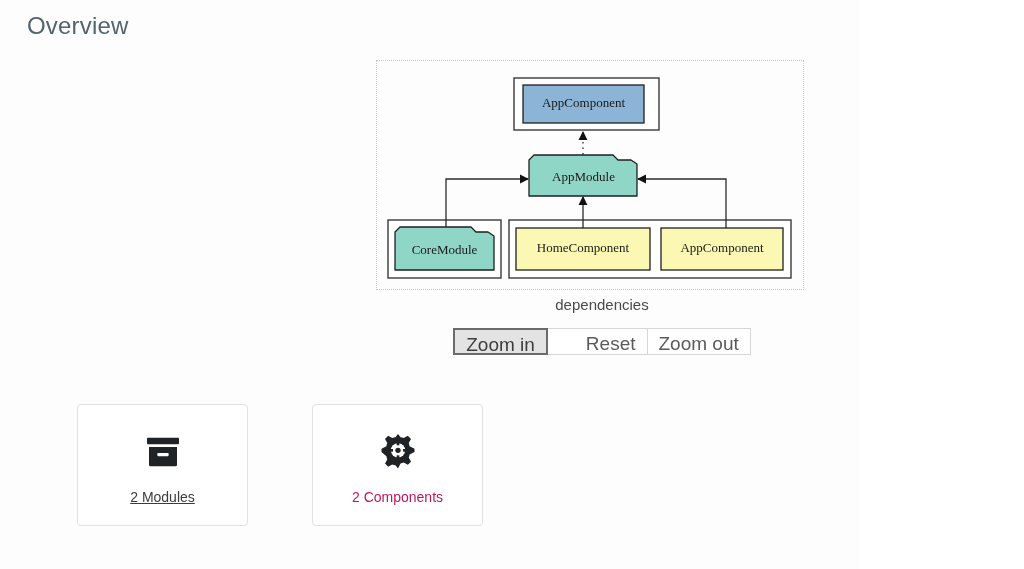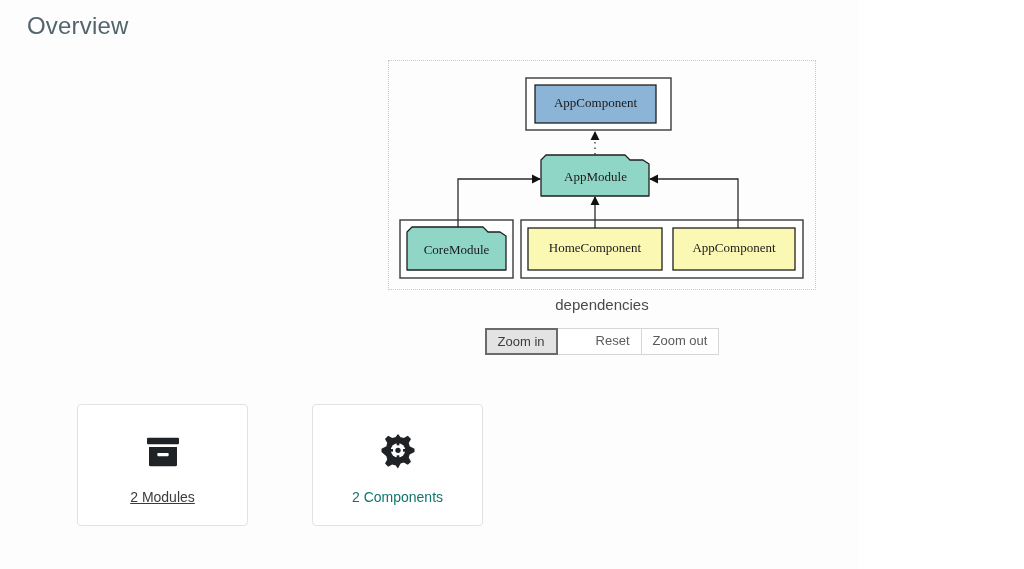--- a/index.html
+++ b/index.html
@@ -27,21 +27,21 @@
     font-size: 24px;
     font-weight: 400;
     color: #53646d;
     letter-spacing: 0.2px;
     font-family: "Liberation Sans", sans-serif;
   }
 
   
   .graph-wrap {
     position: absolute;
-    left: 388px;
+    left: 376px;
     top: 60px;
     width: 428px;
     height: 230px;
   }
 
   .graph-outer-boundary {
     position: absolute;
     left: 0; top: 0;
     width: 428px;
     height: 230px;
@@ -78,21 +78,21 @@
   .zoom-group {
     position: absolute;
     left: 388px;
     top: 328px;
     width: 428px;
     display: flex;
     justify-content: center;
   }
   .zoom-btn {
     font-family: "Liberation Sans", sans-serif;
-    font-size: 13px;
+    font-size: 19px;
     color: #5b5b5b;
     background: #ffffff;
     border: 1px solid #d6d6d6;
     padding: 5px 11px 6px 11px;
     cursor: pointer;
     line-height: 1.1;
     box-sizing: border-box;
     height: 27px;
   }
   .zoom-btn + .zoom-btn { border-left: none; }
@@ -131,21 +131,21 @@
   .card-icon {
     height: 54px;
     display: flex;
     align-items: center;
     justify-content: center;
     margin-bottom: 10px;
   }
   .card-label {
     font-family: "Liberation Sans", sans-serif;
     font-size: 14px;
-    color: #0f766e;
+    color: #be185d;
   }
   .card.hovered .card-label {
     color: #3b3b3b;
     text-decoration: underline;
   }
 </style>
 </head>
 <body>
 
 <div class="page">

